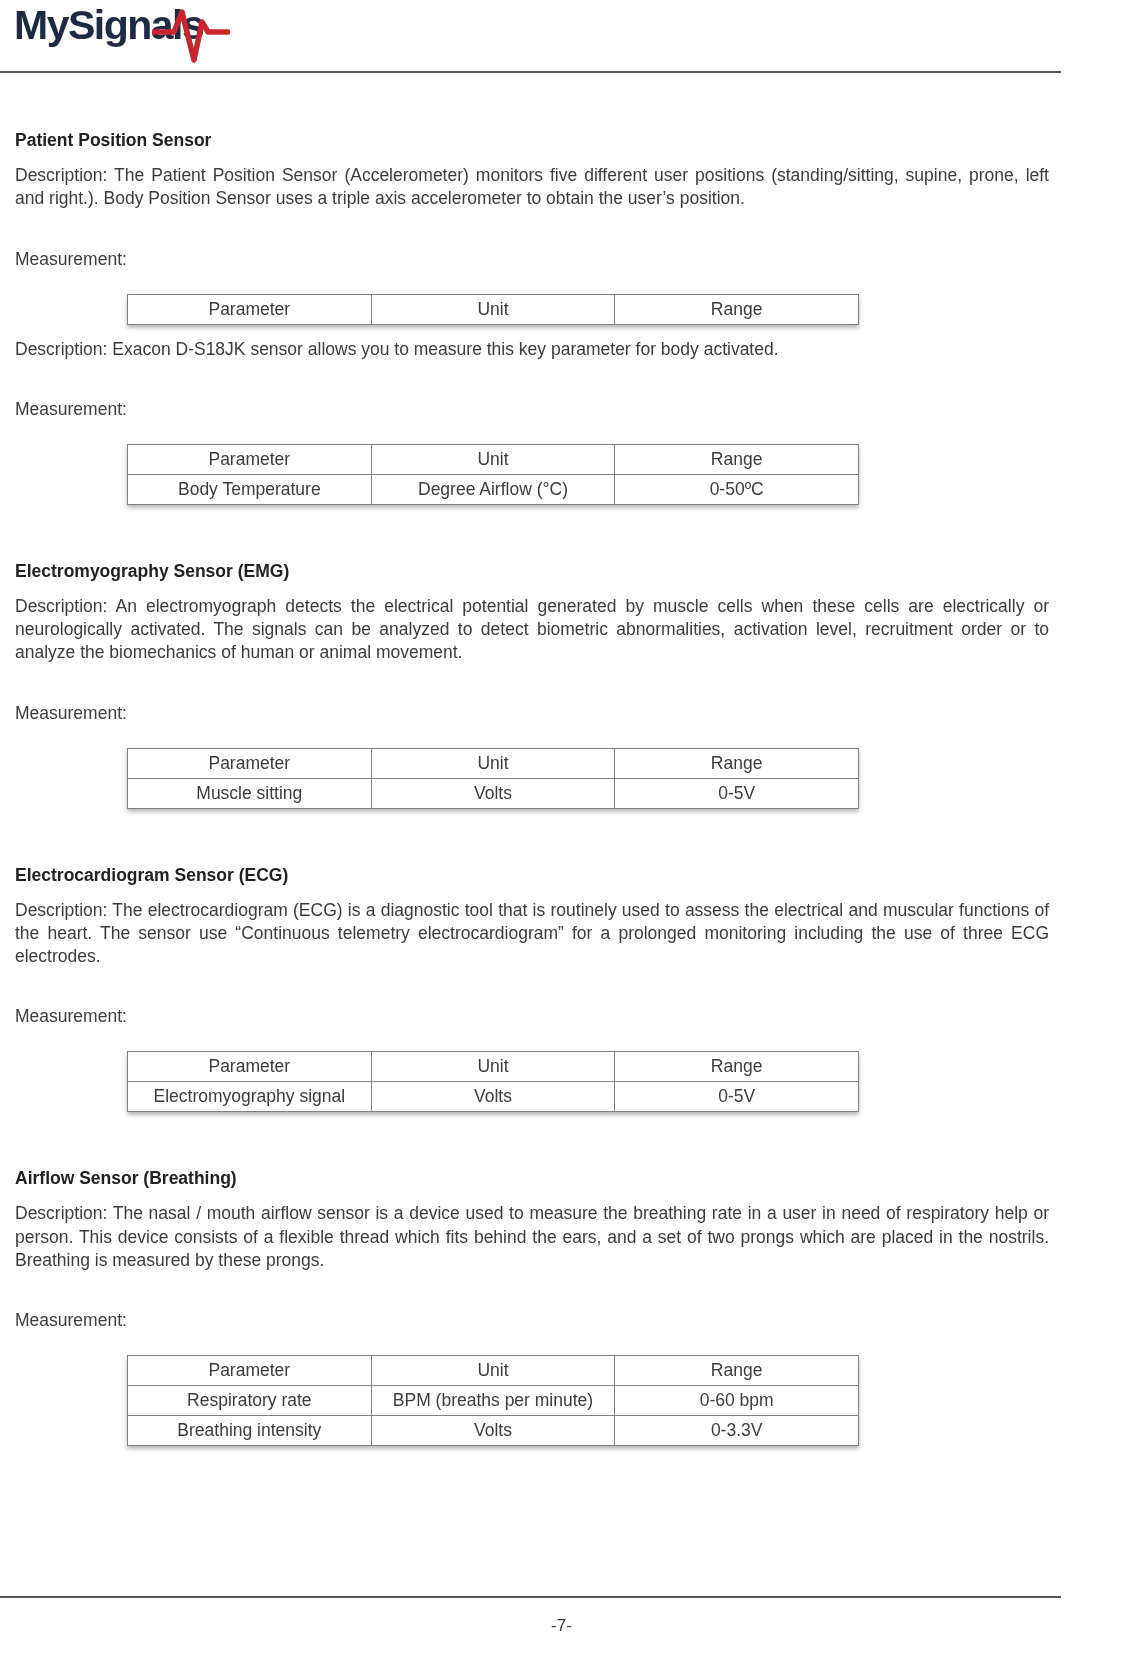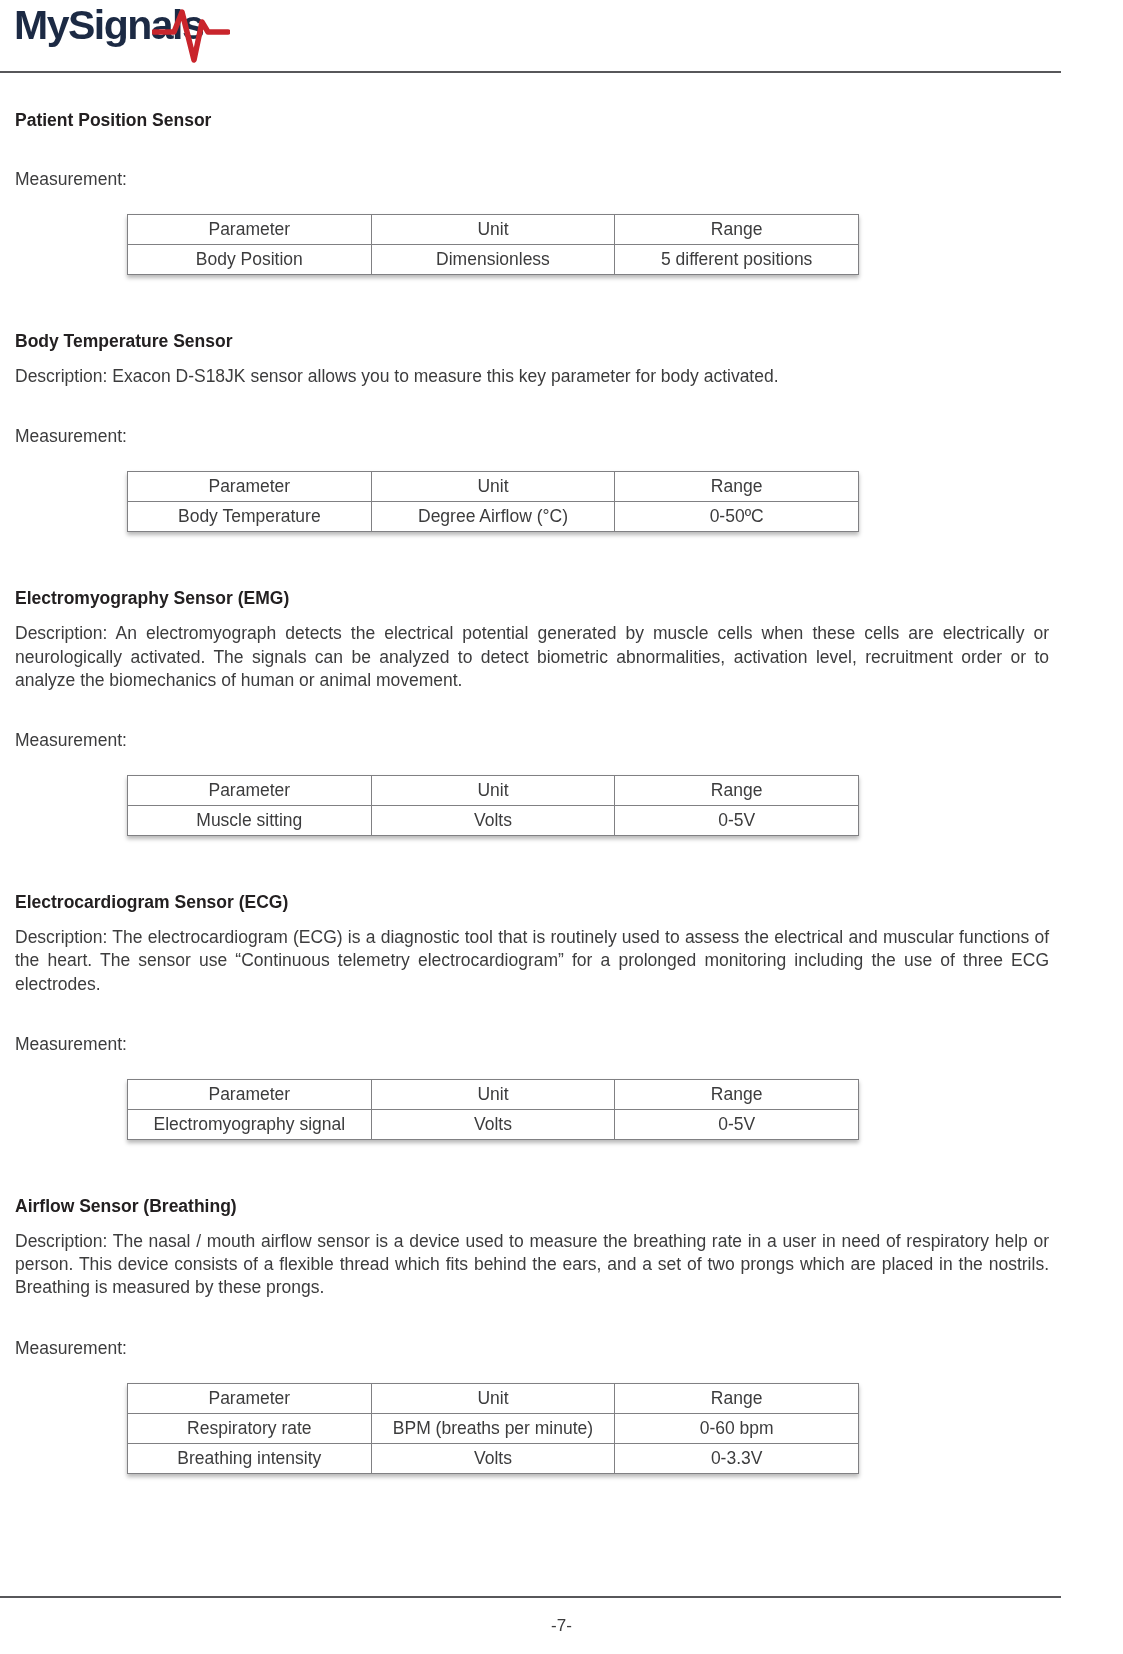--- a/index.html
+++ b/index.html
@@ -42,21 +42,21 @@
 
   
   .main { padding: 0 74px 0 15px; }
 
   .section-heading {
     font-size: 17.5px;
     font-weight: bold;
     color: #232021;
     margin: 56px 0 0 0;
   }
-  .section:first-child .section-heading { margin-top: 36px; }
+  .section:first-child .section-heading { margin-top: 56px; }
 
   .description {
     font-size: 17.5px;
     line-height: 1.33;
     text-align: justify;
     margin: 13px 0 0 0;
     color: #3c3c3d;
   }
   .measurement-label {
     font-size: 17.5px;
@@ -109,41 +109,36 @@
   <svg class="logo-pulse" width="78" height="60" viewBox="0 0 78 60">
     <path d="M2,26 L22,26 L30,6 L42,54 L50,16 L56,26 L76,26" fill="none" stroke="#c9252c" stroke-width="5.5" stroke-linejoin="round" stroke-linecap="round"></path>
   </svg>
   <div class="header-rule"></div>
 </div>
 
 <div class="main">
 
   <div class="section">
     <div class="section-heading">Patient Position Sensor</div>
-    <p class="measurement-label">Measurement:</p>
-    <div class="table-wrap">
-      <table class="measurement-table">
-        <tbody>
-          <tr>
-            <td>Parameter</td>
-            <td>Unit</td>
-            <td>Range</td>
-          </tr>
-          <tr>
-            <td>Body Position</td>
-            <td>Dimensionless</td>
-            <td>5 different positions</td>
-          </tr>
-        </tbody>
-      </table>
-    </div>
-  </div>
-
-  <div class="section">
-    <div class="section-heading">Body Temperature Sensor</div>
+    <p class="description">Description: The Patient Position Sensor (Accelerometer) monitors five different user positions (standing/sitting, supine, prone, left and right.). Body Position Sensor uses a triple axis accelerometer to obtain the user’s position.</p>
+    <p class="measurement-label">Measurement:</p>
+    <div class="table-wrap">
+      <table class="measurement-table">
+        <tbody>
+          <tr>
+            <td>Parameter</td>
+            <td>Unit</td>
+            <td>Range</td>
+          </tr>
+        </tbody>
+      </table>
+    </div>
+  </div>
+
+  <div class="section">
     <p class="description">Description: Exacon D-S18JK sensor allows you to measure this key parameter for body activated.</p>
     <p class="measurement-label">Measurement:</p>
     <div class="table-wrap">
       <table class="measurement-table">
         <tbody>
           <tr>
             <td>Parameter</td>
             <td>Unit</td>
             <td>Range</td>
           </tr>

